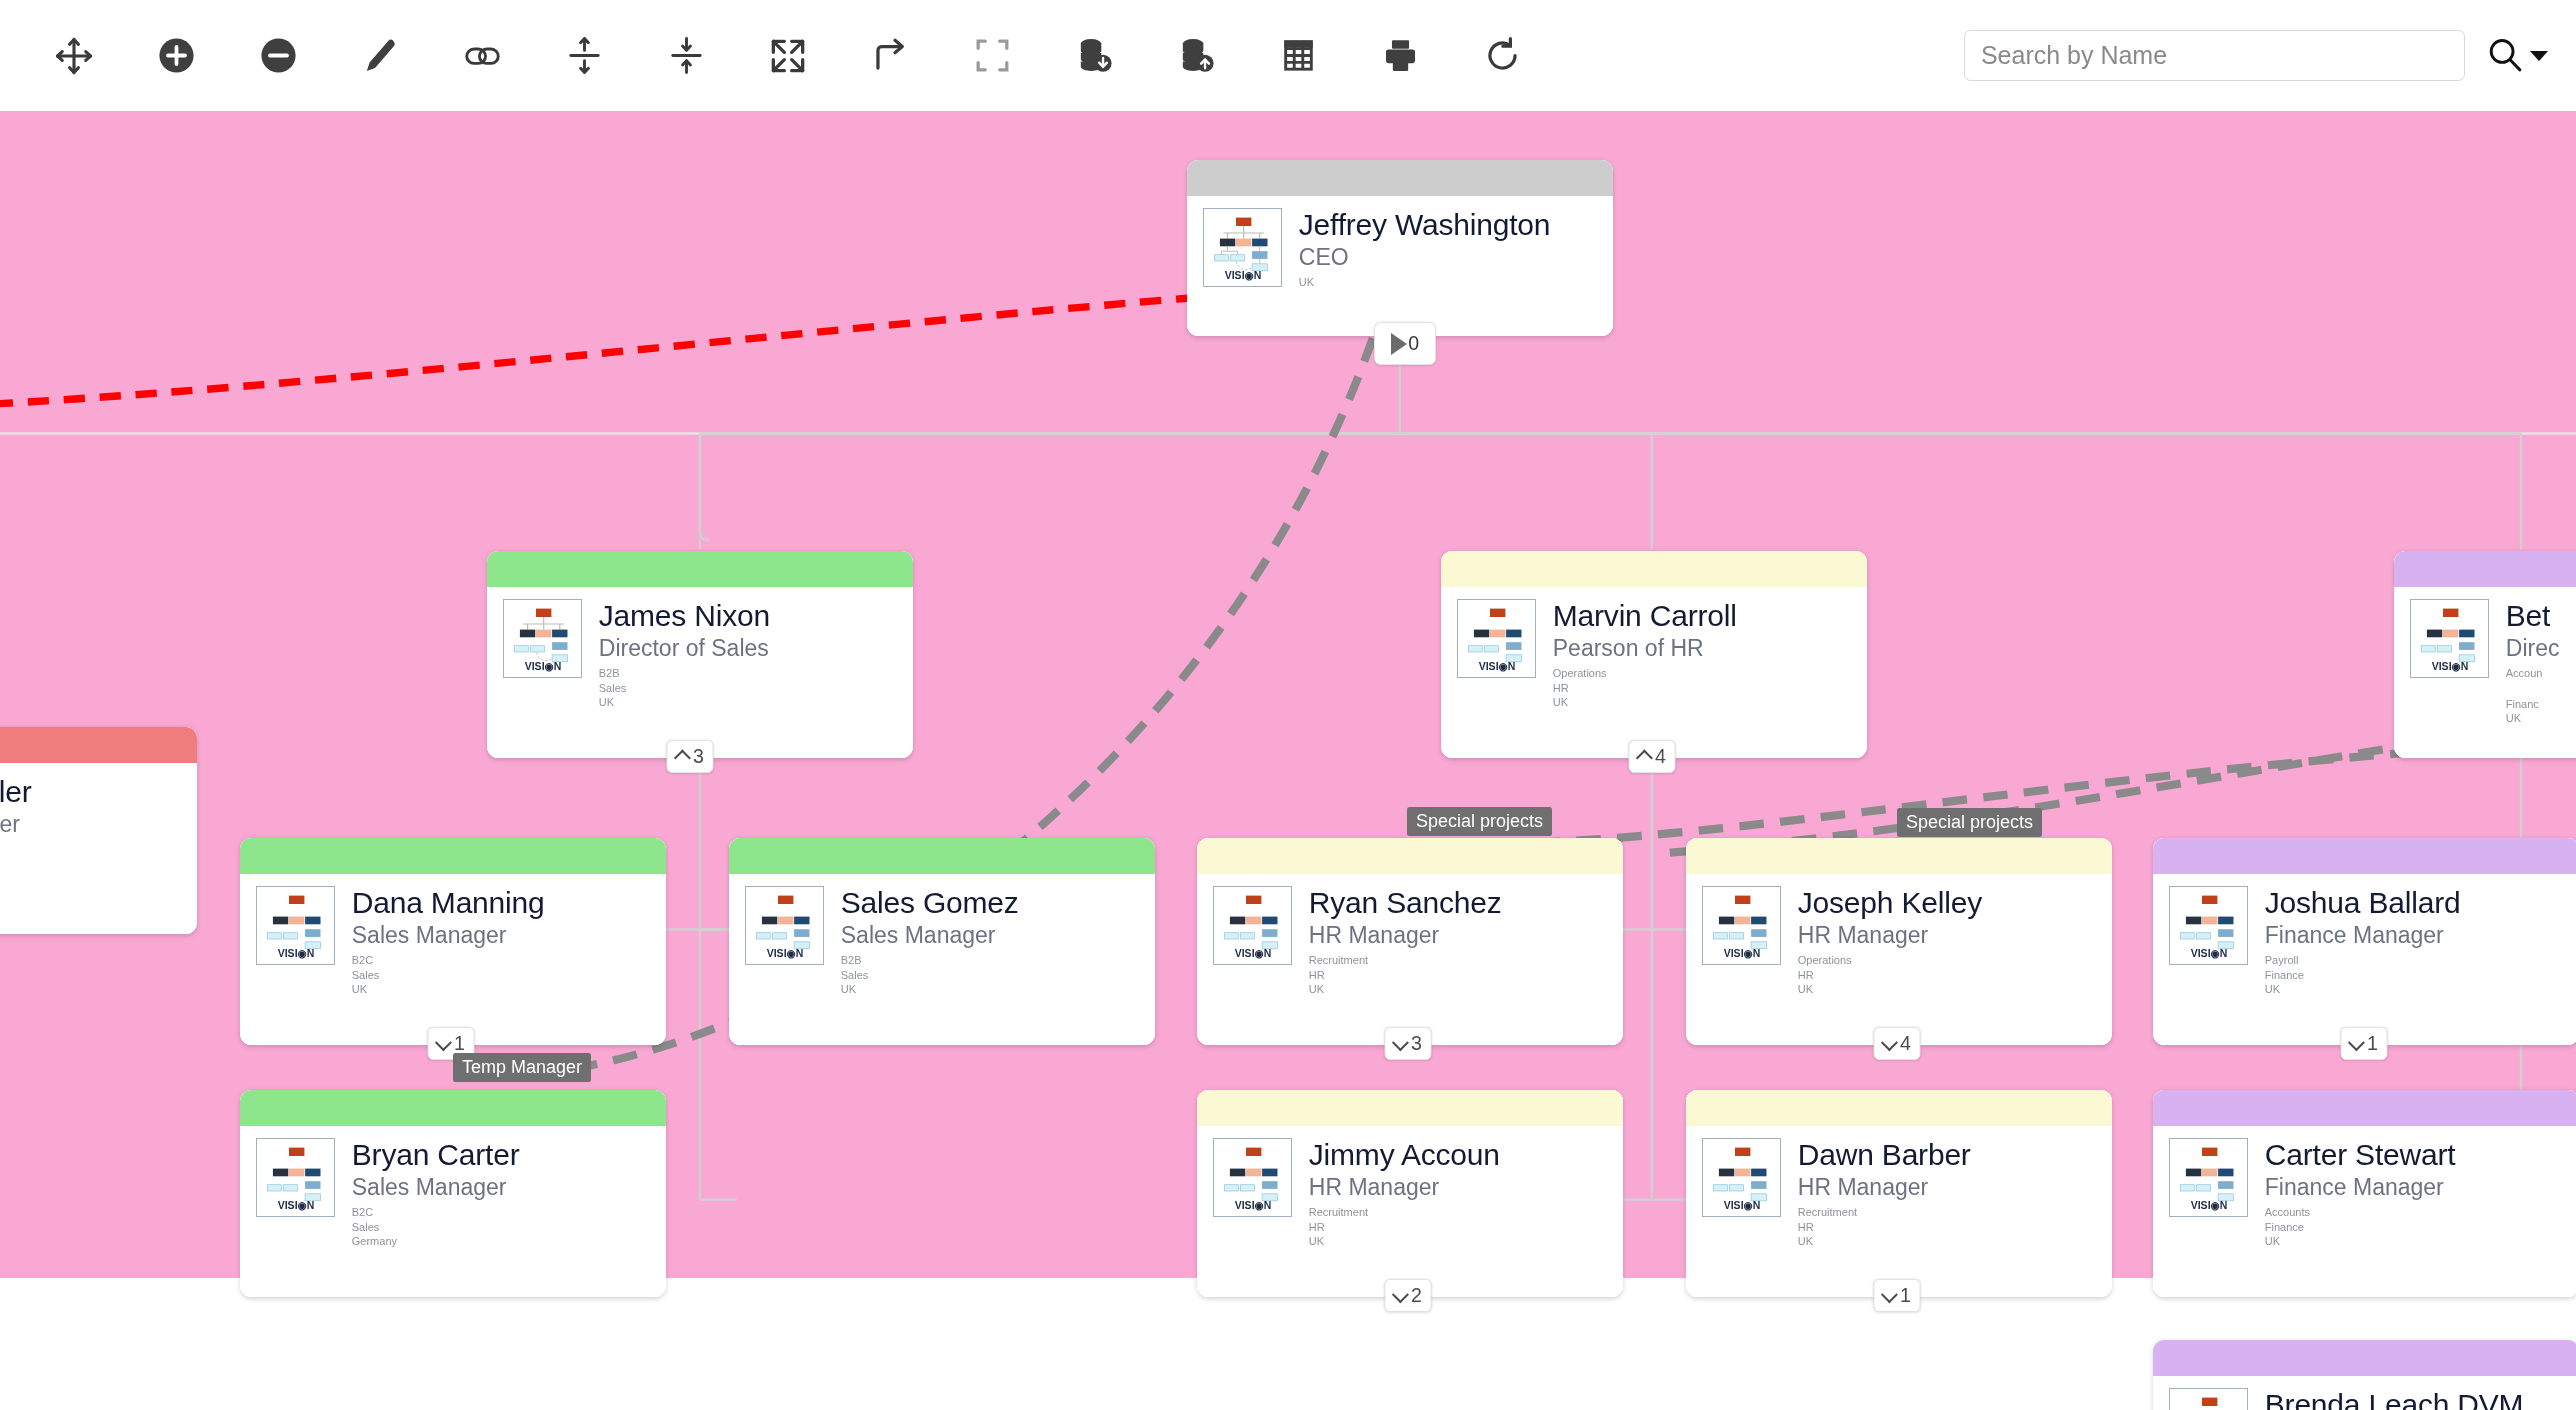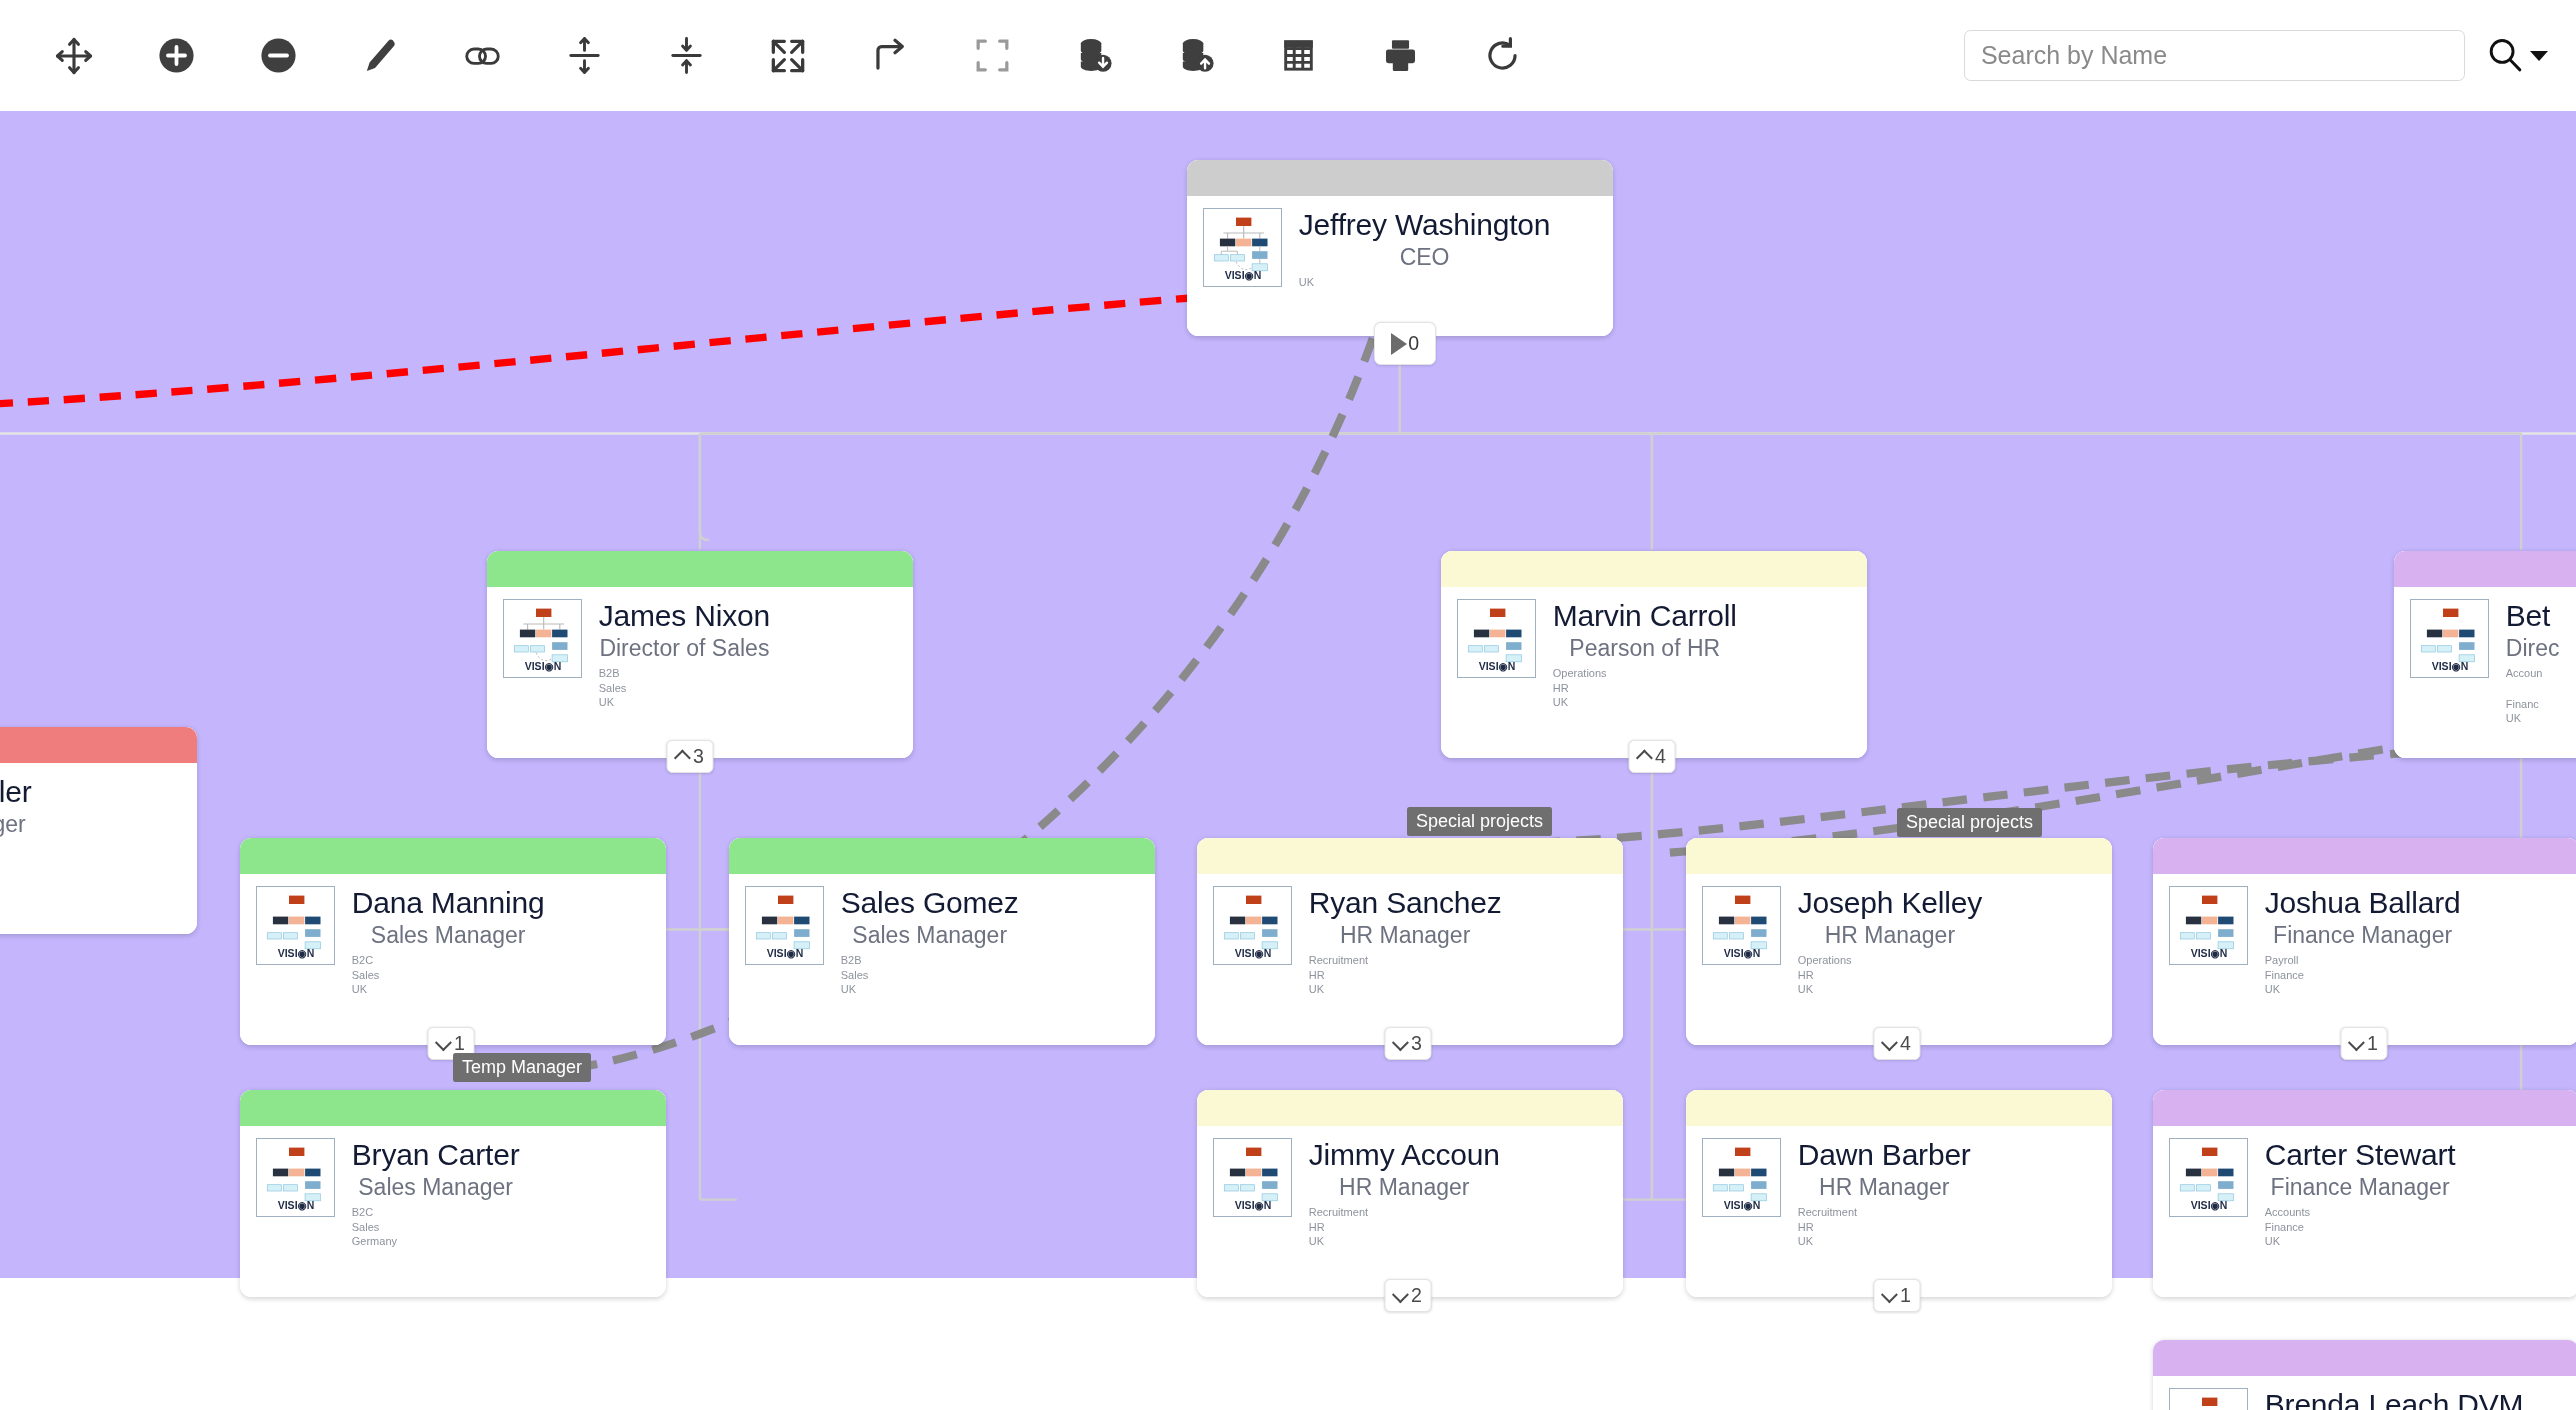--- a/index.html
+++ b/index.html
@@ -3,21 +3,21 @@
 <meta charset="utf-8">
 <style>
   * { box-sizing: border-box; }
   html, body {
     margin: 0; padding: 0;
     width: 2576px; height: 1410px;
     background: #ffffff;
     font-family: "Liberation Sans", sans-serif;
     overflow: hidden;
   }
-  #app { position: relative; width: 2576px; height: 1278px; background:#c4b5fd; }
+  #app { position: relative; width: 2576px; height: 1278px; background:#f9a8d4; }
 
   
   #toolbar {
     position: absolute; left:0; top:0; width:2576px; height:111px;
     background:#ffffff; z-index: 60;
   }
   #toolbar-left {
     position:absolute; left:23px; top:0; height:111px;
     display:flex; align-items:center; gap:0px;
   }
@@ -72,21 +72,21 @@
     border:0.8px solid #9fb0c0; background:#fff;
     display:flex; align-items:center; justify-content:center;
     margin-right:16.4px;
   }
   .node-text { padding-top:1.6px; min-width:0; }
   .node-name {
     font-size:30px; color:#131a33; line-height:1.05; white-space:nowrap;
     letter-spacing:-0.2px;
   }
   .node-title {
-    font-size:23px; color:#6d7280; line-height:1.22; margin-top:2.5px; white-space:nowrap;text-align:center;
+    font-size:23px; color:#6d7280; line-height:1.22; margin-top:2.5px; white-space:nowrap;
   }
   .node-meta {
     font-size:11px; color:#8d929c; line-height:1.32; margin-top:4.1px; white-space:nowrap;
   }
   .badge {
     position:absolute; left:50%; transform:translateX(-50%);
     bottom:-14.7px;
     min-width:47px; height:33px; padding:0 8.2px;
     background:#ffffff; border:0.8px solid #e3e3e3; border-radius:5.7px;
     box-shadow:0 0.8px 2.5px rgba(0,0,0,0.13);

